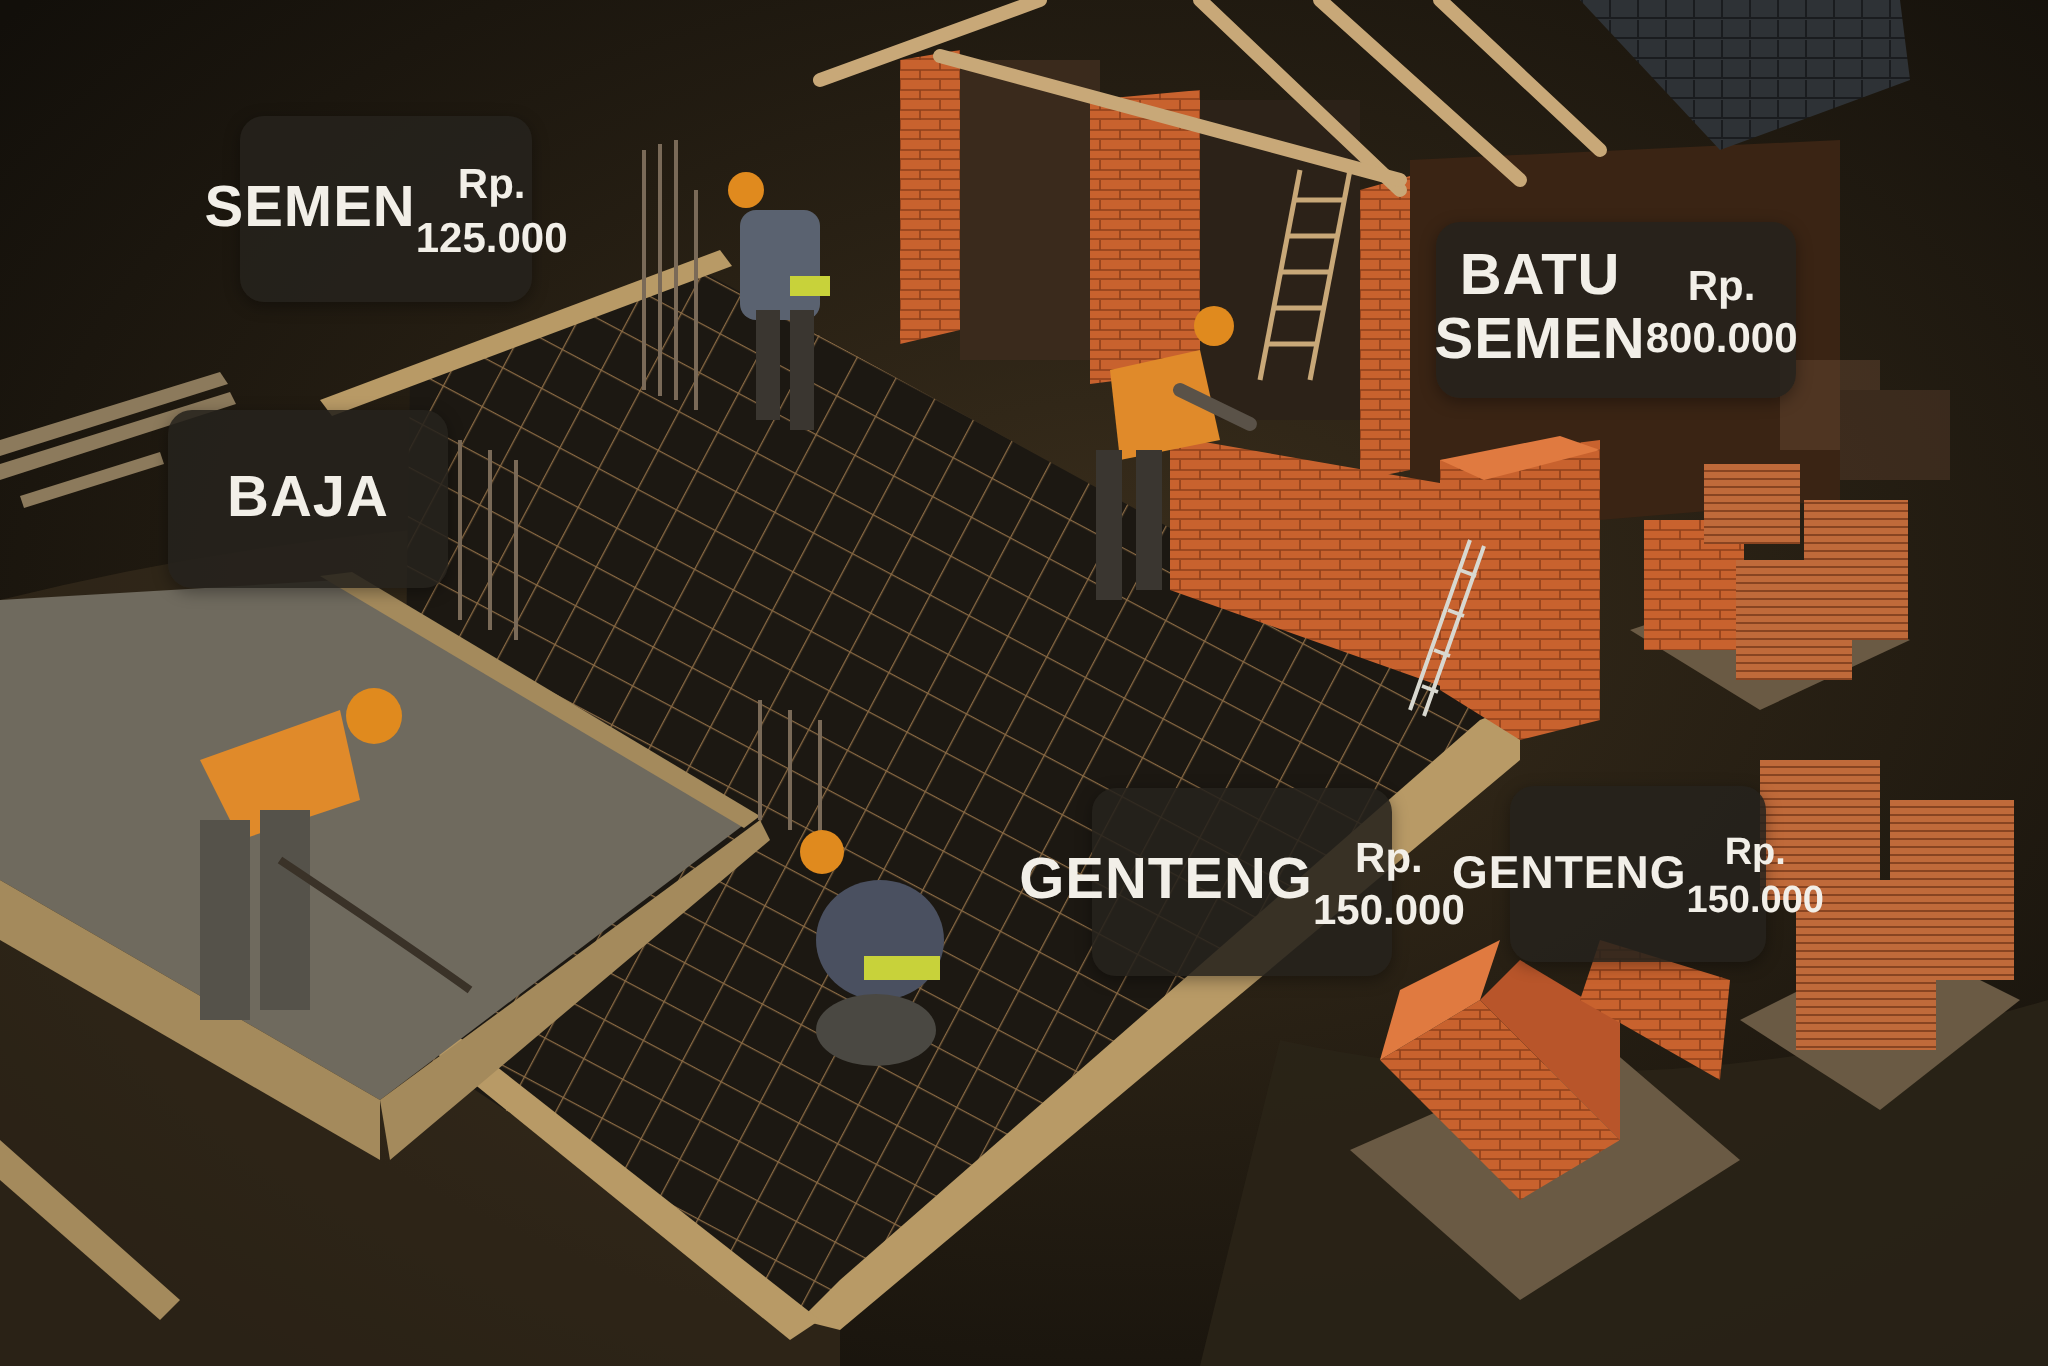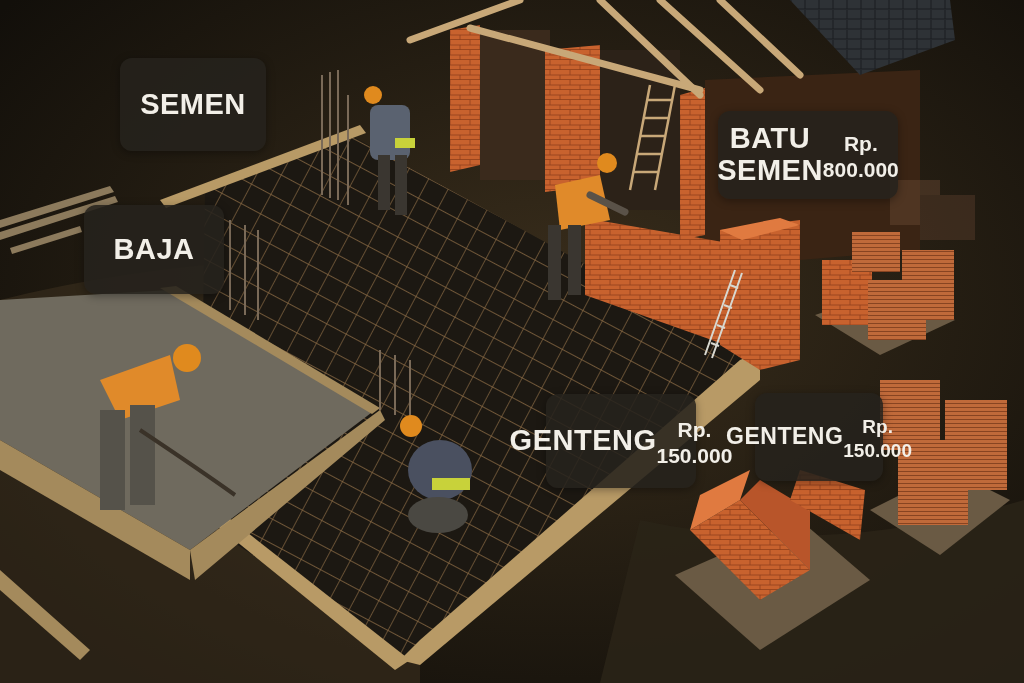--- a/index.html
+++ b/index.html
@@ -176,20 +176,21 @@
       <rect x="902" y="250" width="52" height="70" fill="url(#rooftile)"></rect>
     </g>
     <g opacity="0.45">
       <rect x="890" y="180" width="50" height="45" fill="#6a4a34"></rect>
       <rect x="920" y="195" width="55" height="45" fill="#5a3e2c"></rect>
     </g>
   </svg>
 
   <div class="label" style="left:120px; top:58px; width:146px; height:93px;">
     <span class="name">SEMEN</span>
+    <span class="price">Rp. 125.000</span>
   </div>
 
   <div class="label" style="left:84px; top:205px; width:140px; height:89px;">
     <span class="name">BAJA</span>
   </div>
 
   <div class="label" style="left:718px; top:111px; width:180px; height:88px;">
     <span class="name">BATU SEMEN</span>
     <span class="price">Rp. 800.000</span>
   </div>

